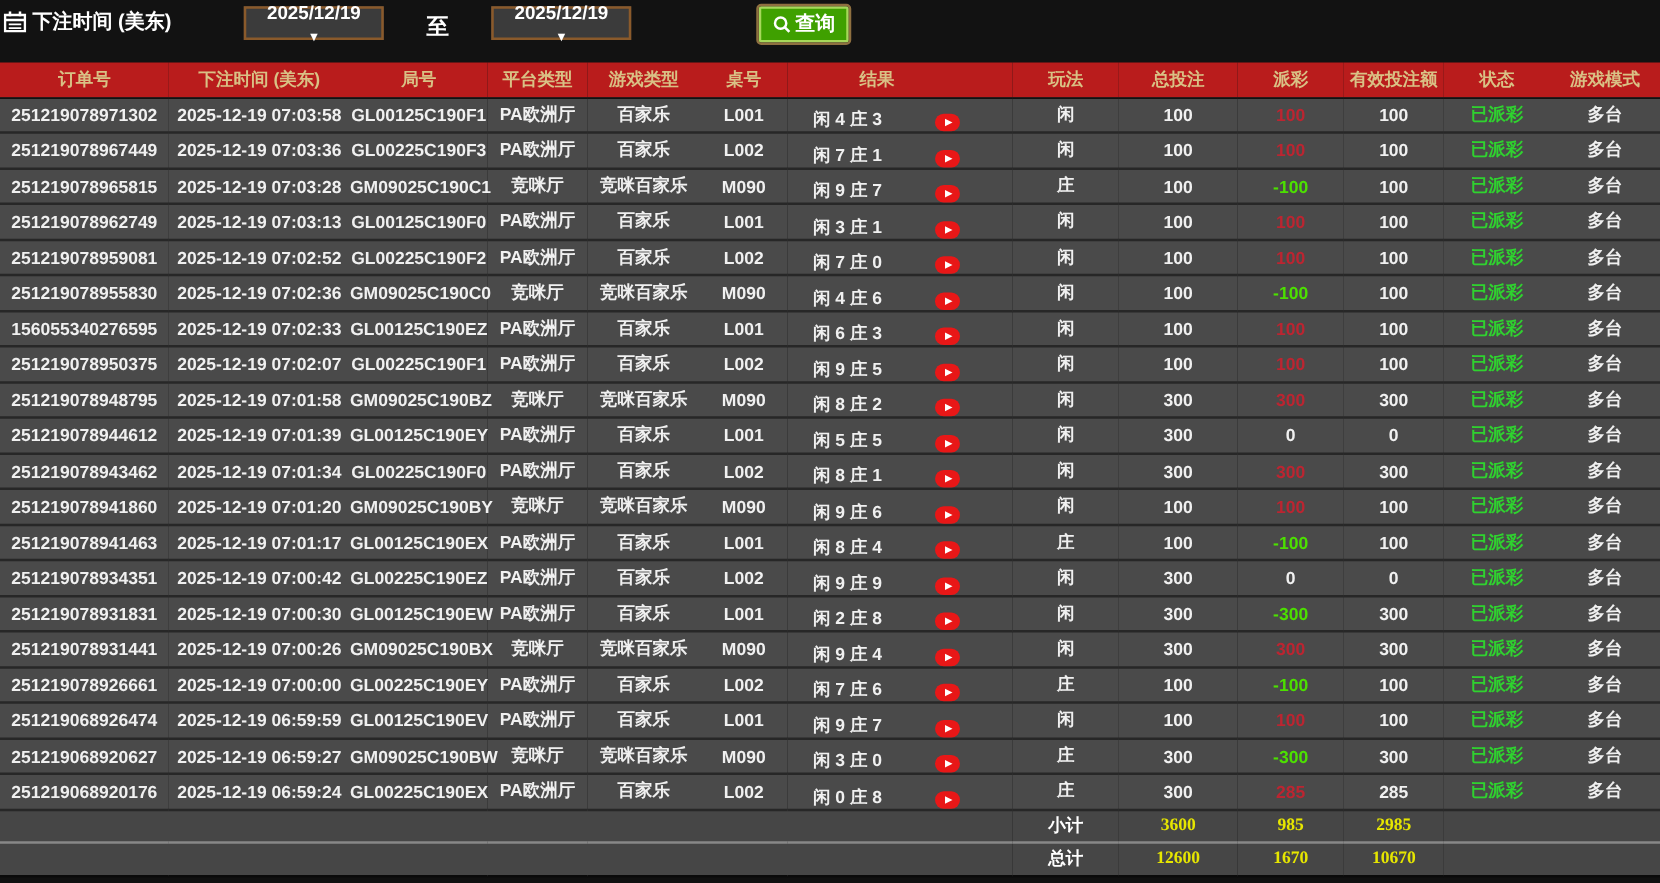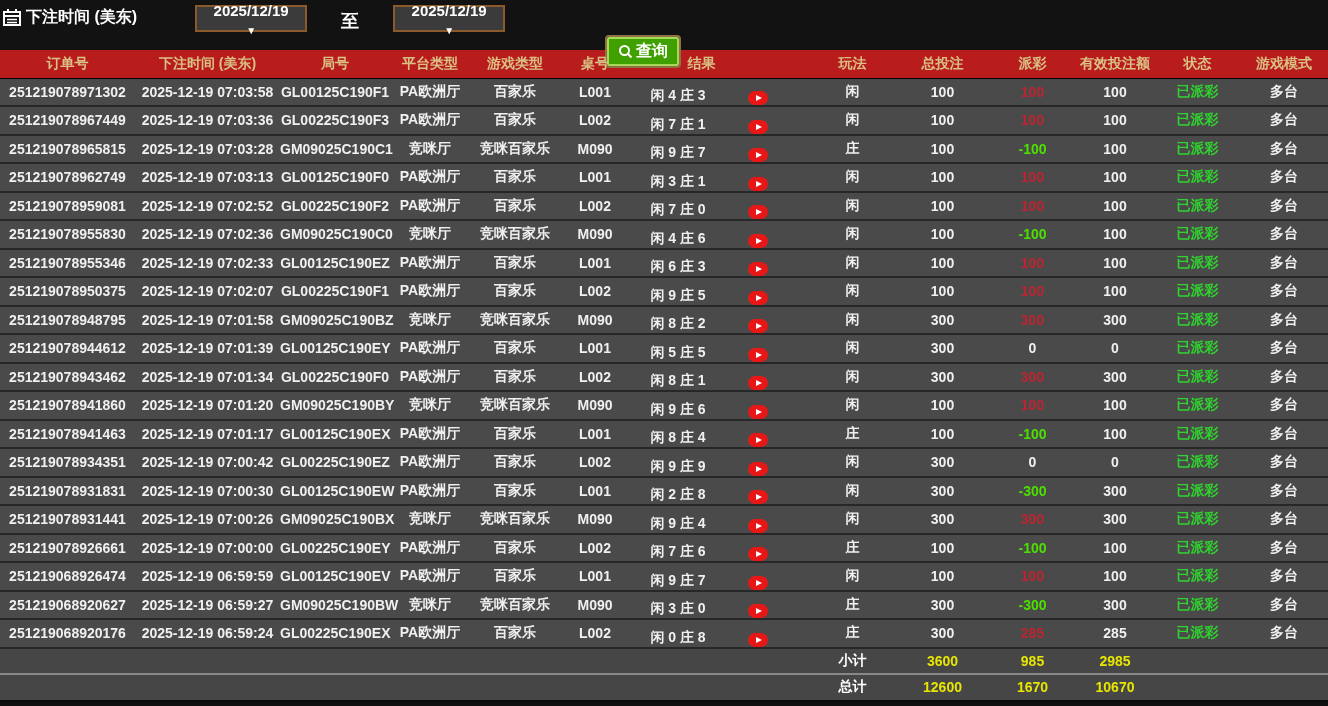--- a/index.html
+++ b/index.html
@@ -20,21 +20,21 @@
     margin-left:58px;min-width:112px;height:27px;background:#3b3b3b;
     border:2px solid #8a5a2b;color:#fff;font-weight:bold;font-size:15px;
     display:flex;align-items:center;justify-content:center;gap:7px;cursor:pointer;flex-direction:column;
   }
   .caret{font-size:10px;line-height:1;}
   .to-label{color:#fff;font-weight:bold;font-size:18px;margin:4px 0 0 34px;}
   .date-select.second{margin-left:34px;}
   .query-btn{
     margin-left:102px;height:29px;padding:0 9px;background:#3fa000;
     border:2px solid #a6d85a;outline:2px solid #8f7040;border-radius:2px;
-    color:#fff;font-weight:bold;font-size:16px;display:flex;align-items:center;gap:3px;cursor:pointer;margin-top:32px;
+    color:#fff;font-weight:bold;font-size:16px;display:flex;align-items:center;gap:3px;cursor:pointer;
   }
   .mag{width:15px;height:15px;display:inline-block;}
   
   table{width:1328px;border-collapse:collapse;table-layout:fixed;}
   thead th{
     background:#b91c1c;color:var(--headtxt);font-size:14px;font-weight:bold;
     height:28px;border-bottom:1px solid #000;white-space:nowrap;
   }
   th.th-result{padding-right:38px;margin-top:16px;}
   tbody td{
@@ -48,21 +48,21 @@
     margin-left:22px;width:20px;height:14px;background:#e81717;border-radius:7px;
     display:inline-flex;align-items:center;justify-content:center;cursor:pointer;flex:0 0 auto;
   }
   .replay-icon::after{
     content:'';border-left:6px solid #fff;border-top:3.5px solid transparent;
     border-bottom:3.5px solid transparent;margin-left:1px;
   }
   td.pos{color:var(--pos);}
   td.neg{color:var(--neg);}
   td.status{color:var(--status);}
-  tr.summary td{background:#464646;border-top:2px solid #888;border-bottom:none;}
+  tr.summary td{background:#464646;border-top:2px solid #888;border-bottom:none;font-family:Liberation Serif, serif;}
   tr.summary td.sum-val{color:var(--sumval);}
   tr.summary td.sum-label{color:#fff;}
   tr.summary.last td{border-bottom:2px solid #0a0a0a;}
 </style>
 </head>
 <body>
 
 <div class="topbar">
   <span class="filter-label">
     <svg class="cal" viewBox="0 0 18 17">
@@ -245,21 +245,21 @@
           </div>
         </td>
         <td>闲</td>
         <td>100</td>
         <td class="neg">-100</td>
         <td>100</td>
         <td class="status">已派彩</td>
         <td>多台</td>
       </tr>
       <tr>
-        <td>251219078955346</td>
+        <td>156055340276595</td>
         <td>2025-12-19 07:02:33</td>
         <td>GL00125C190EZ</td>
         <td>PA欧洲厅</td>
         <td>百家乐</td>
         <td>L001</td>
         <td>
           <div class="result-cell">
             <span class="result-text">闲 6 庄 3</span>
             <span class="replay-icon"></span>
           </div>

